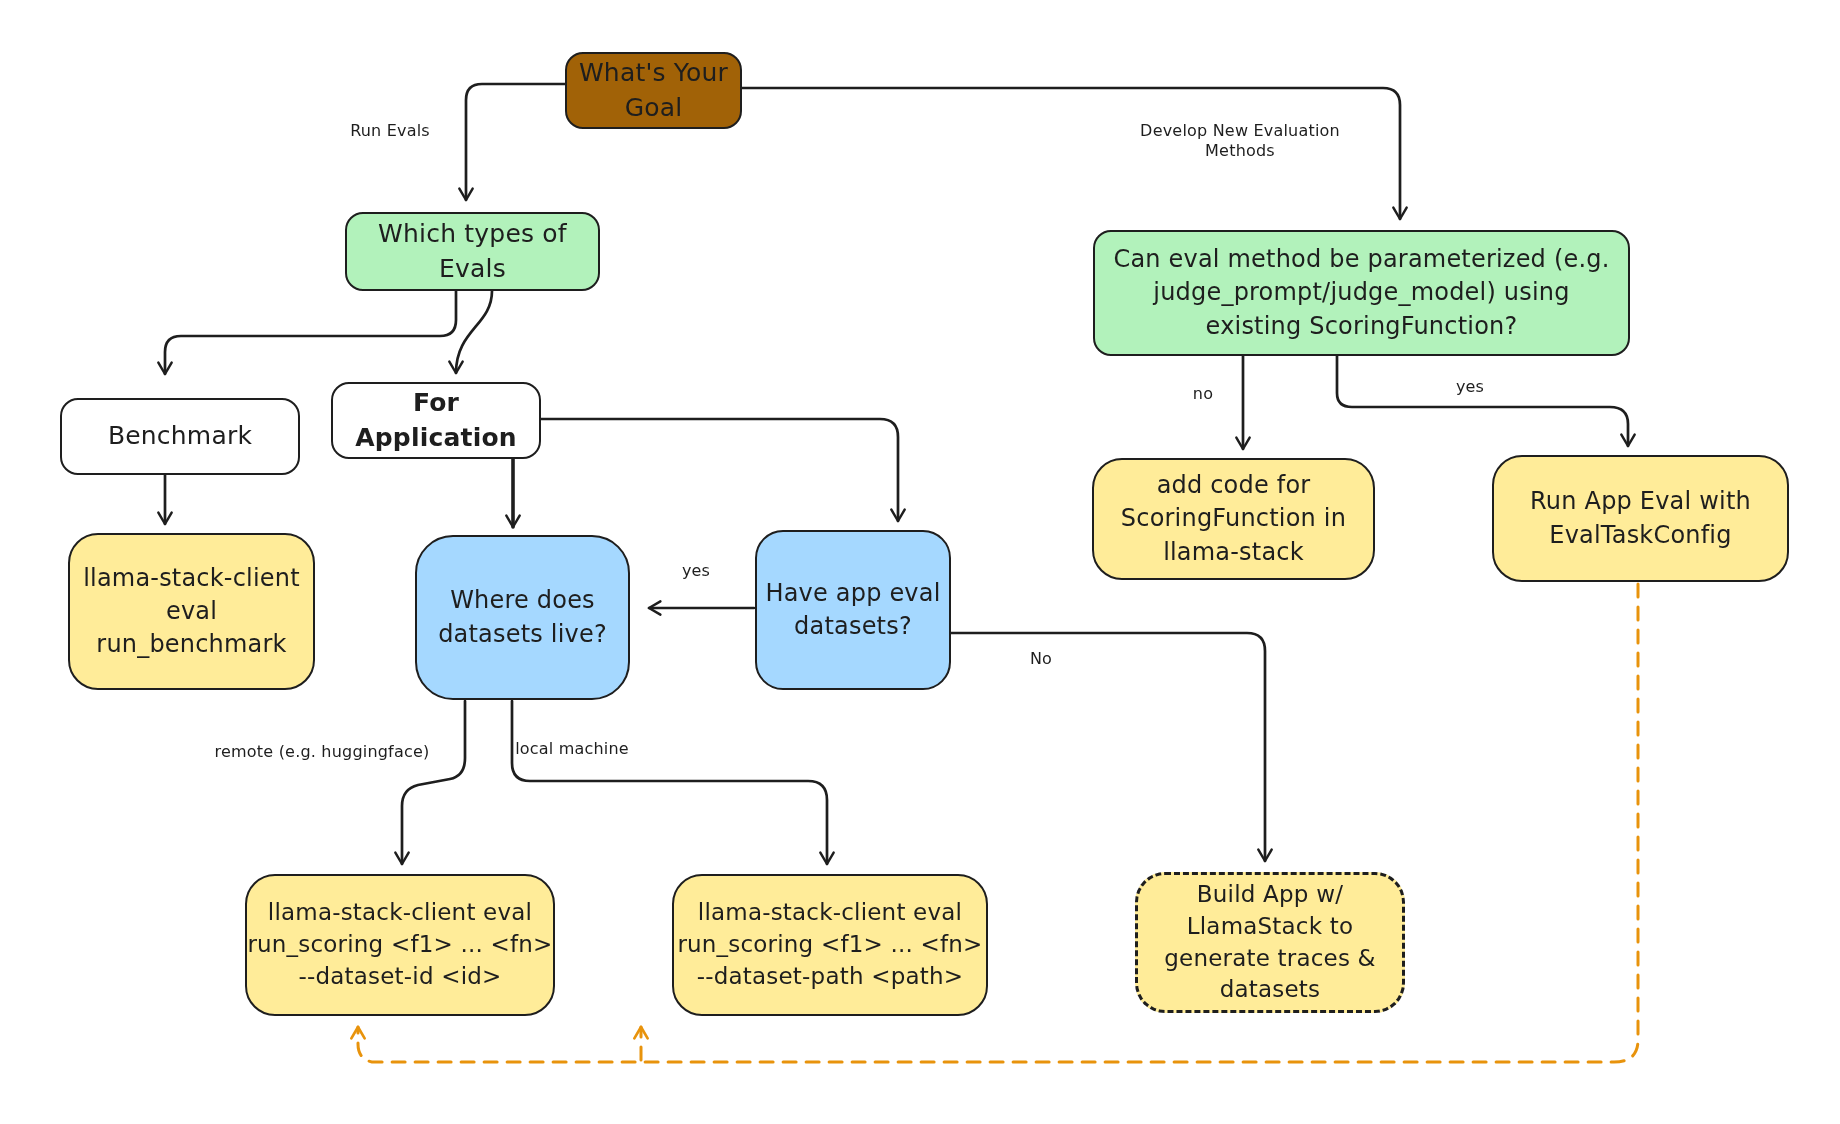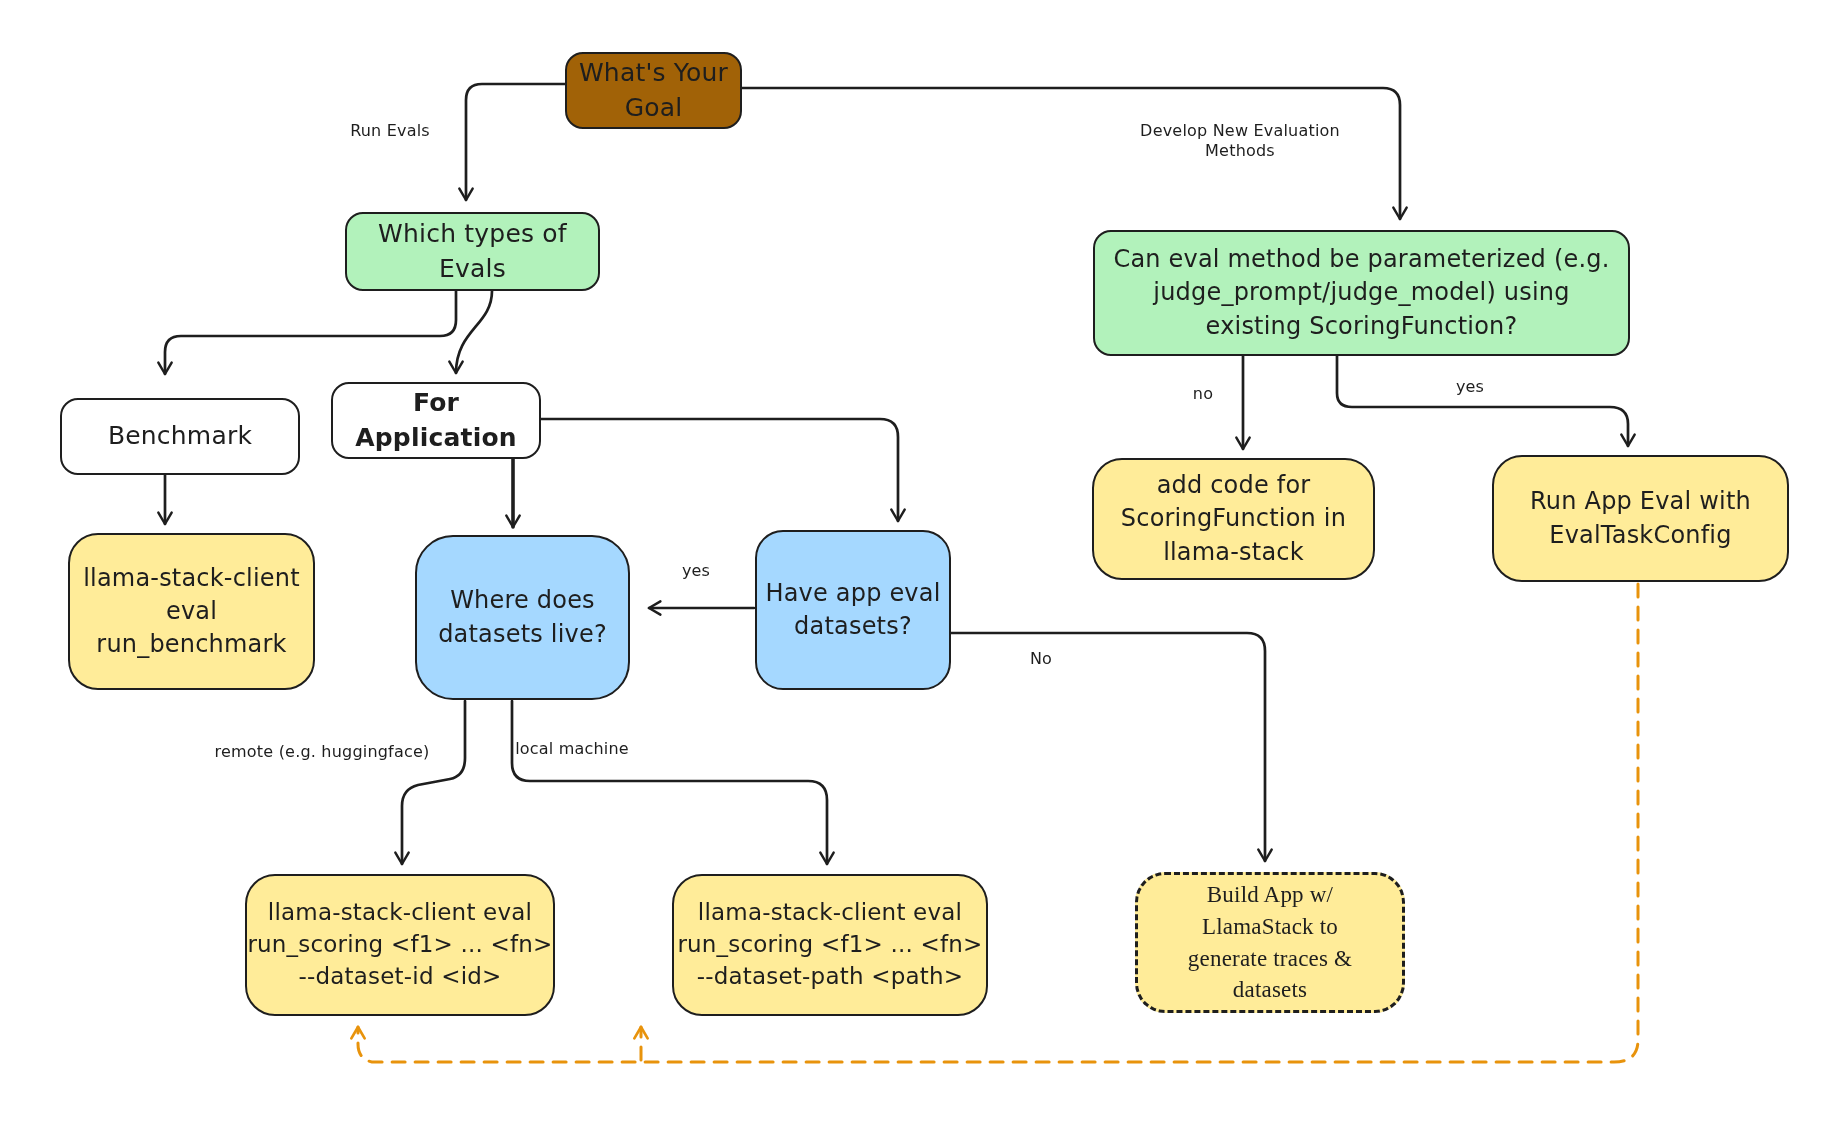--- a/index.html
+++ b/index.html
@@ -101,21 +101,21 @@
 EvalTaskConfig</div>
 
   <div class="node yellow r30 fs23" style="left:245px;top:874px;width:310px;height:142px;">llama-stack-client eval
 run_scoring &lt;f1&gt; ... &lt;fn&gt;
 --dataset-id &lt;id&gt;</div>
 
   <div class="node yellow r30 fs23" style="left:672px;top:874px;width:316px;height:142px;">llama-stack-client eval
 run_scoring &lt;f1&gt; ... &lt;fn&gt;
 --dataset-path &lt;path&gt;</div>
 
-  <div class="node yellow r30 dashed fs23" style="left:1135px;top:872px;width:270px;height:141px;font-family:Liberation Serif, serif;">Build App w/
+  <div class="node yellow r30 dashed fs23" style="left:1135px;top:872px;width:270px;height:141px;">Build App w/
 LlamaStack to
 generate traces &amp;
 datasets</div>
 
   <div class="edge-label" style="left:390px;top:131px;">Run Evals</div>
 
   <div class="edge-label" style="left:1240px;top:141px;">Develop New Evaluation
 Methods</div>
 
   <div class="edge-label" style="left:1203px;top:394px;">no</div>

